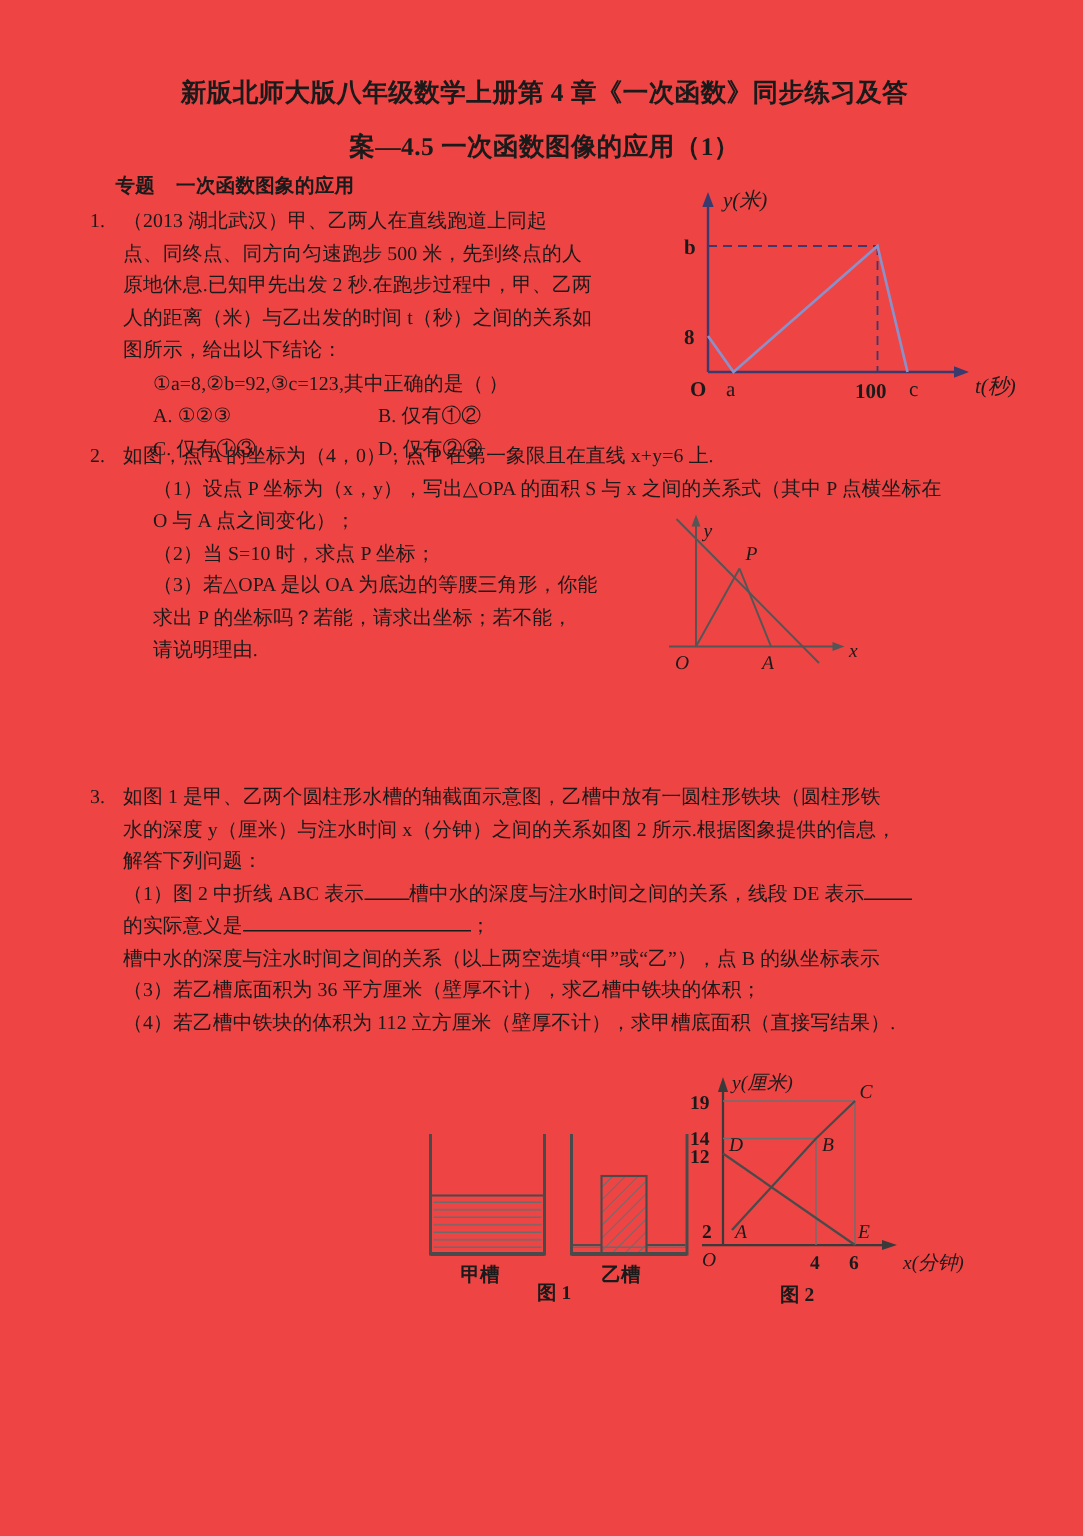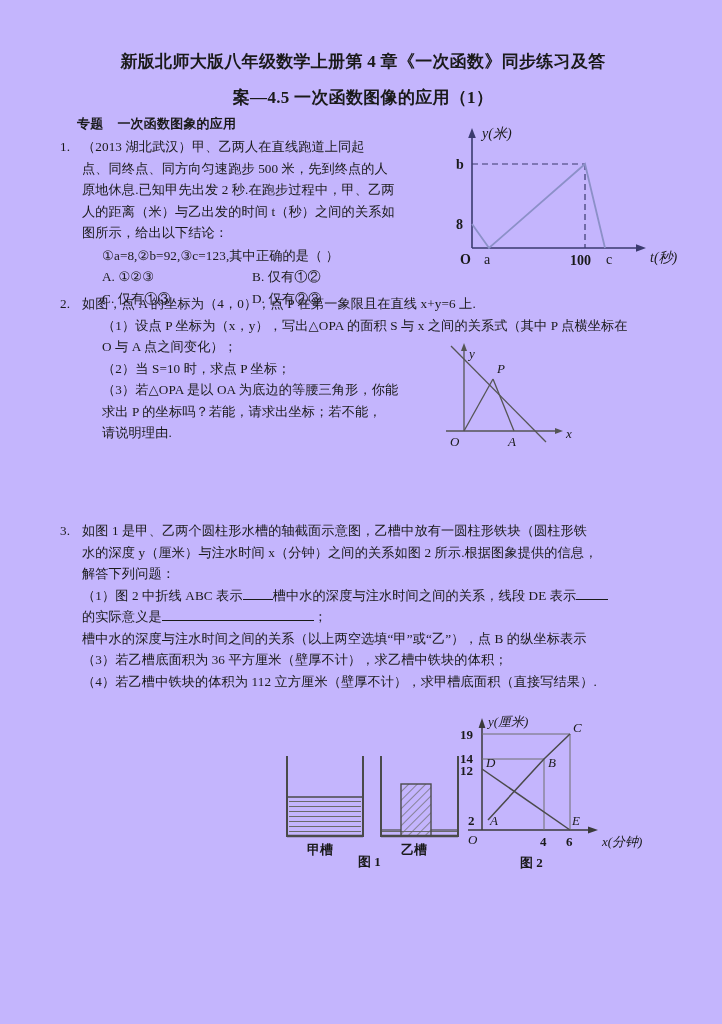--- a/index.html
+++ b/index.html
@@ -11,21 +11,21 @@
     width: 722px;
     height: 1024px;
     position: relative;
     font-family: "Liberation Serif", "DejaVu Serif", serif;
     color: #1a1a1a;
     overflow: hidden;
   }
   .page {
     position: absolute;
     inset: 0;
-    background: #c4b5fd;
+    background: #ef4444;
   }
 
   
   .doc-title {
     position: absolute;
     left: 60px;
     top: 44px;
     width: 606px;
     text-align: center;
     font-size: 17px;

